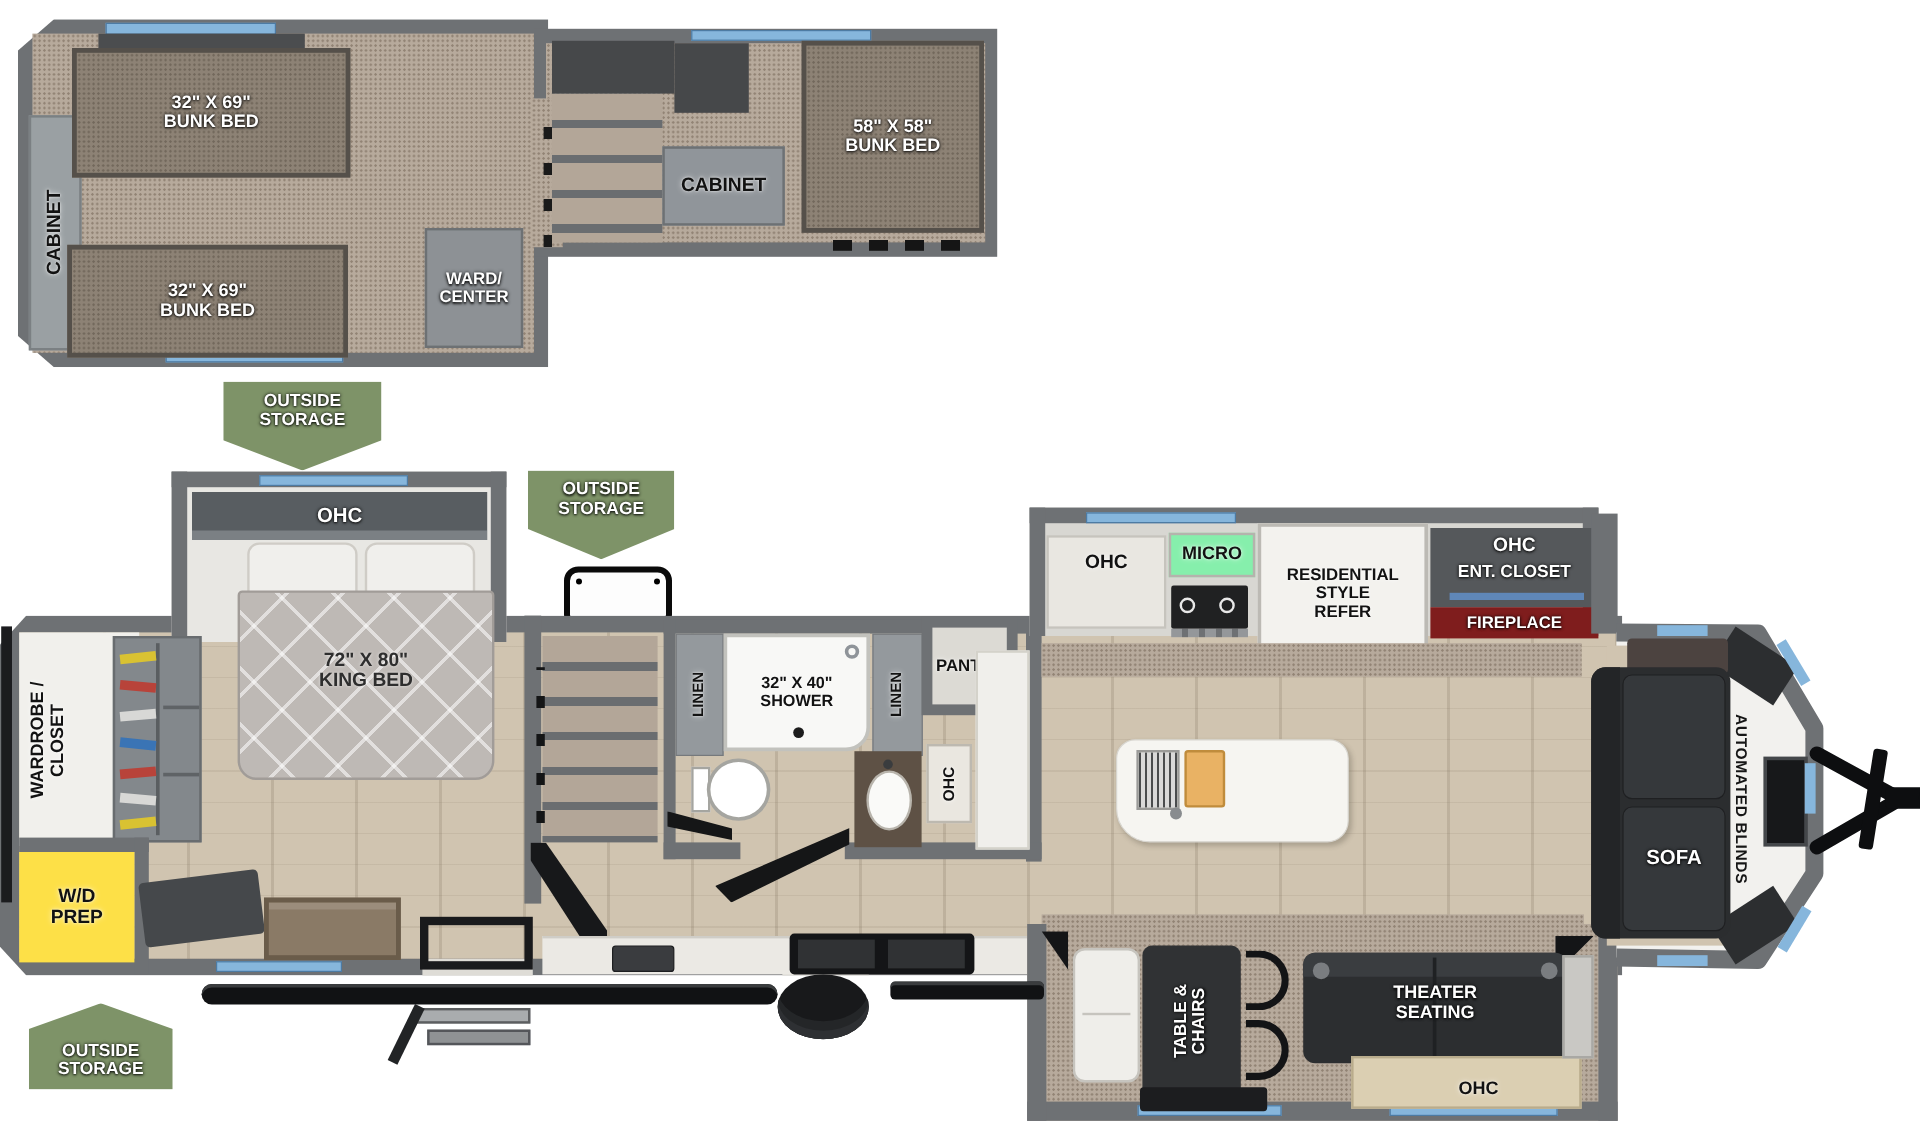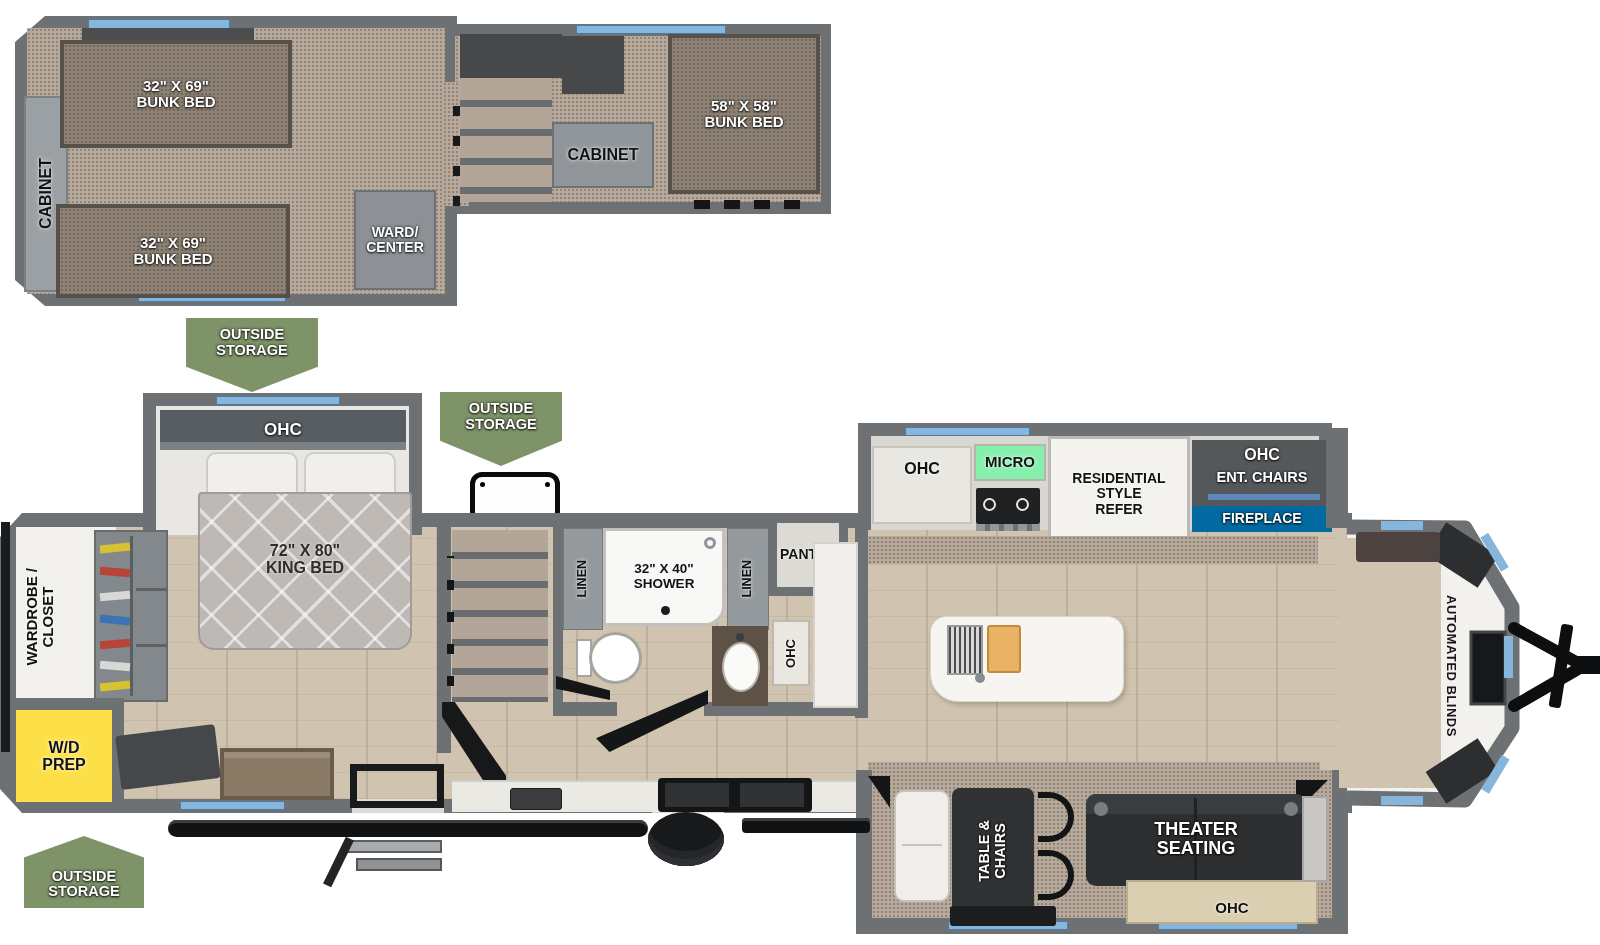--- a/index.html
+++ b/index.html
@@ -197,24 +197,24 @@
     <div class="abs" style="left:40px;top:10px;width:13px;height:13px;border:2px solid #e8e8e8;border-radius:50%"></div>
   </div>
   <div class="abs" style="left:976px;top:524px;width:64px;height:7px;background:repeating-linear-gradient(90deg,#94979a 0 9px,#6e7174 9px 14px)"></div>
   <div class="abs cbox" style="left:1048px;top:436px;width:142px;height:116px;background:#f3f2ee;border:3px solid #bcbab4">
     <span class="lbl lb" style="font-size:14px">RESIDENTIAL
 STYLE
 REFER</span>
   </div>
   <div class="abs" style="left:1192px;top:440px;width:140px;height:66px;background:#55585b">
     <div class="lbl lw" style="position:absolute;left:0;top:6px;width:100%;font-size:16px">OHC</div>
-    <div class="lbl lw" style="position:absolute;left:0;top:30px;width:100%;font-size:14.5px">ENT. CHAIRS</div>
+    <div class="lbl lw" style="position:absolute;left:0;top:30px;width:100%;font-size:14.5px">ENT. CLOSET</div>
     <div class="abs" style="left:16px;top:54px;width:112px;height:6px;background:#5f87b8"></div>
   </div>
-  <div class="abs cbox" style="left:1192px;top:506px;width:140px;height:26px;background:#0369a1">
+  <div class="abs cbox" style="left:1192px;top:506px;width:140px;height:26px;background:#7f1d1d">
     <span class="lbl lw" style="font-size:14px">FIREPLACE</span>
   </div>
   <div class="abs wall" style="left:1326px;top:428px;width:22px;height:100px"></div>
   <div class="abs carpet" style="left:868px;top:536px;width:450px;height:28px"></div>
 
   <div class="abs" style="left:930px;top:616px;width:194px;height:86px;background:#f6f5f1;border:1px solid #d8d6d0;border-radius:16px 16px 18px 28px;box-shadow:2px 3px 4px rgba(60,55,45,.25)">
     <div class="abs" style="left:16px;top:8px;width:36px;height:50px;border:2px solid #9a9a98;background:repeating-linear-gradient(90deg,#4a4c4e 0 2px,#d9d9d9 2px 5px)"></div>
     <div class="abs" style="left:56px;top:8px;width:34px;height:48px;background:#e9b264;border:2px solid #c08c3c;border-radius:3px"></div>
     <div class="abs" style="left:44px;top:56px;width:10px;height:10px;border-radius:50%;background:#898c8f"></div>
   </div>
@@ -240,21 +240,21 @@
 CHAIRS</span>
   </div>
   <div class="abs" style="left:950px;top:906px;width:106px;height:20px;background:#1c1d1f;border-radius:3px"></div>
   <div class="abs" style="left:1038px;top:792px;width:36px;height:50px;border:6px solid #131416;border-left:none;border-radius:0 26px 26px 0"></div>
   <div class="abs" style="left:1038px;top:850px;width:36px;height:50px;border:6px solid #131416;border-left:none;border-radius:0 26px 26px 0"></div>
   <div class="abs" style="left:1086px;top:794px;width:220px;height:92px;background:#2c2e30;border-radius:10px">
     <div class="abs" style="left:0;top:0;width:220px;height:20px;background:#3a3d40;border-radius:10px 10px 0 0"></div>
     <div class="abs" style="left:108px;top:4px;width:3px;height:84px;background:#1f2123"></div>
     <div class="abs" style="left:8px;top:8px;width:14px;height:14px;border-radius:50%;background:#7a7d80"></div>
     <div class="abs" style="right:8px;top:8px;width:14px;height:14px;border-radius:50%;background:#7a7d80"></div>
-    <div class="lbl lw" style="position:absolute;left:0;top:26px;width:100%;font-size:18px">THEATER
+    <div class="lbl lw" style="position:absolute;left:0;top:26px;width:100%;font-size:15px">THEATER
 SEATING</div>
   </div>
   <div class="abs" style="left:1126px;top:880px;width:192px;height:44px;background:#dbcfb2;border:2px solid #b9ac8c"></div>
   <div class="lbl lb abs" style="left:1196px;top:900px;width:72px;font-size:15px">OHC</div>
   <div class="abs" style="left:1302px;top:796px;width:26px;height:86px;background:#c9c8c4;border:2px solid #a9a8a4"></div>
 
   <svg class="abs" style="left:1335px;top:508px" width="300" height="330" viewBox="0 0 300 330">
     <path d="M12,19 L130,20 L177,99 L177,220 L130,292 L12,290" fill="#f2f1ee" stroke="#6e7174" stroke-width="15" stroke-linejoin="round"></path>
     <rect x="4" y="30" width="102" height="250" fill="#d0c4b0"></rect>
     <rect x="96" y="28" width="62" height="38" fill="#2c2e30" transform="rotate(33 127 47)"></rect>
@@ -264,20 +264,26 @@
     <rect x="140" y="40" width="40" height="9" fill="#86b6dc" transform="rotate(59 160 44)"></rect>
     <rect x="169" y="128" width="9" height="42" fill="#86b6dc"></rect>
     <rect x="140" y="262" width="40" height="9" fill="#86b6dc" transform="rotate(-59 160 266)"></rect>
     <rect x="46" y="288" width="42" height="9" fill="#86b6dc"></rect>
     <path d="M179,120 L243,155 M179,198 L243,161" stroke="#0d0e10" stroke-width="12" stroke-linecap="round"></path>
     <rect x="220" y="116" width="12" height="84" rx="3" fill="#0d0e10" transform="rotate(9 226 158)"></rect>
     <rect x="236" y="148" width="34" height="18" rx="4" fill="#0d0e10"></rect>
     <circle cx="276" cy="157" r="12" fill="#0d0e10"></circle>
   </svg>
   <div class="abs" style="left:1356px;top:532px;width:84px;height:30px;background:#4c4340;border-radius:4px"></div>
+  <div class="abs" style="left:1326px;top:556px;width:116px;height:226px;background:#2b2d2f;border-radius:12px">
+    <div class="abs" style="left:0;top:0;width:24px;height:226px;background:#232527;border-radius:12px 0 0 12px"></div>
+    <div class="abs" style="left:26px;top:6px;width:86px;height:104px;background:#35383b;border:1px solid #1f2022;border-radius:8px"></div>
+    <div class="abs" style="left:26px;top:116px;width:86px;height:104px;background:#35383b;border:1px solid #1f2022;border-radius:8px"></div>
+    <div class="lbl lw" style="position:absolute;left:26px;top:150px;width:86px;font-size:17px">SOFA</div>
+  </div>
   <div class="abs cbox" style="left:1438px;top:590px;width:26px;height:152px">
     <span class="lbl vdown" style="font-size:13px;color:#161616;letter-spacing:.5px">AUTOMATED BLINDS</span>
   </div>
 
   <div class="abs" style="left:168px;top:820px;width:480px;height:17px;background:#111214;border-radius:9px;box-shadow:inset 0 3px 0 #3a3c3e"></div>
   <div class="abs" style="left:742px;top:818px;width:128px;height:15px;background:#111214;border-radius:4px;box-shadow:inset 0 3px 0 #3a3c3e"></div>
   <div class="abs" style="left:334px;top:834px;width:116px;height:50px">
     <div class="abs" style="left:12px;top:6px;width:96px;height:13px;background:#a9acae;border:2px solid #5c5e60"></div>
     <div class="abs" style="left:22px;top:24px;width:86px;height:13px;background:#8f9294;border:2px solid #54565a"></div>
     <div class="abs" style="left:0;top:2px;width:9px;height:52px;background:#222426;transform:rotate(26deg)"></div>

